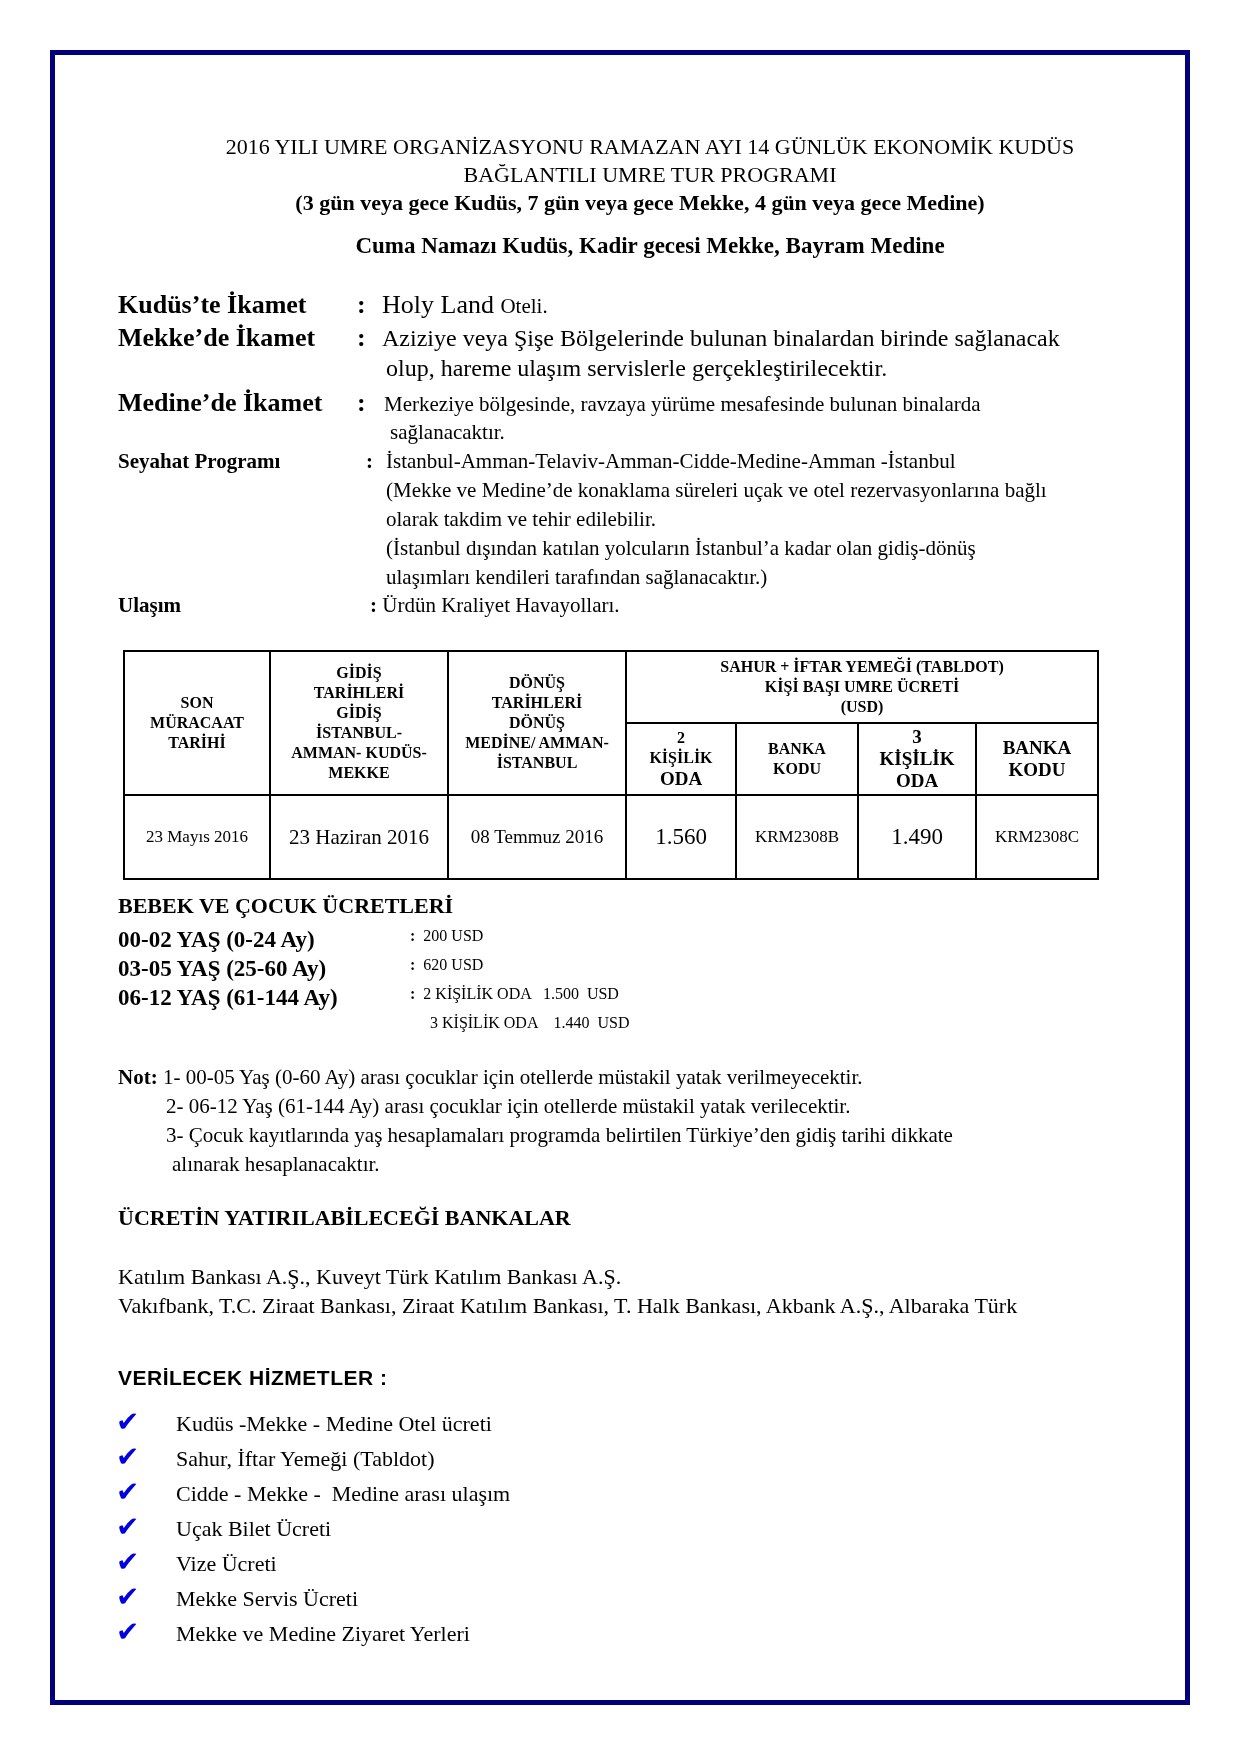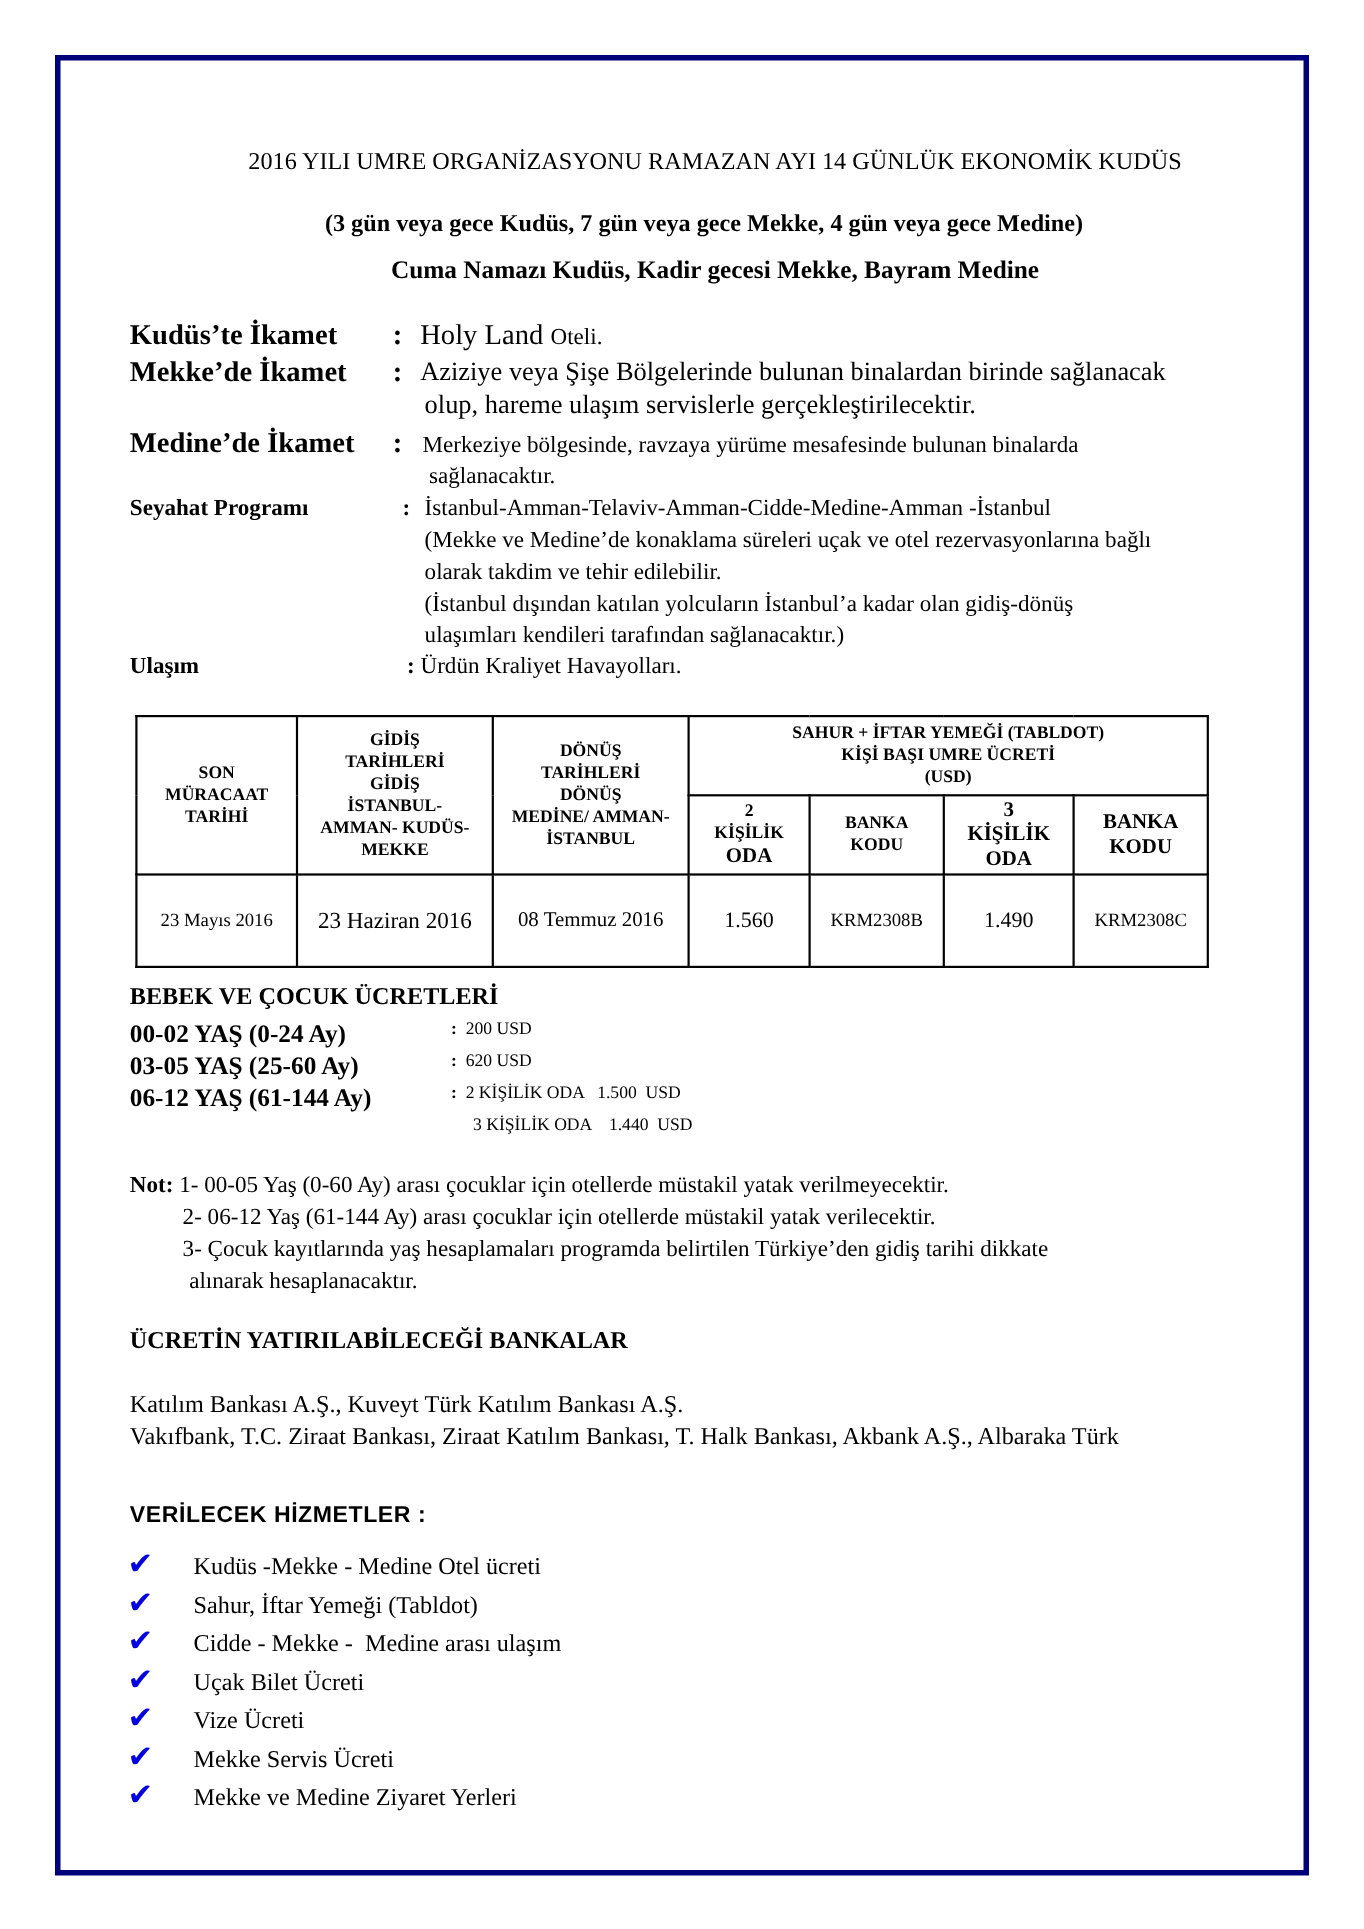--- a/index.html
+++ b/index.html
@@ -16,39 +16,40 @@
   .med { font-size: 24px; }
   .small { font-size: 21px; }
   .colon { font-weight: bold; }
 
   table.prices { position: absolute; left: 123px; top: 650px; border-collapse: collapse; font-family: "Liberation Serif", serif; }
   table.prices td { border: 2px solid #000; text-align: center; vertical-align: middle; padding: 2px 4px; }
   .th { font-weight: bold; font-size: 16px; line-height: 20px; }
   .th-b { font-weight: bold; font-size: 19px; line-height: 22px; }
   .td-s { font-size: 17px; }
   .td-m { font-size: 21px; }
-  .td-l { font-size: 20px; }
+  .td-l { font-size: 23px; }
 
   .h2 { font-weight: bold; font-size: 22px; }
   .child-lbl { font-weight: bold; font-size: 23px; }
   .child-val { font-size: 16px; }
   .note { font-size: 21px; }
   .bank-h { font-weight: bold; font-size: 22px; }
   .bank-t { font-size: 22px; line-height: 29px; white-space: normal; width: 1040px; }
   .svc-h { font-family: "Liberation Sans", sans-serif; font-weight: bold; font-size: 21px; letter-spacing: 0.5px; }
   .svc { font-size: 22px; }
   .check { color: #0000e0; font-size: 28px; font-weight: bold; font-family: "DejaVu Sans", sans-serif; }
 </style>
 </head>
 <body>
 
 <div class="frame" style="border-color: rgb(0, 0, 122);"></div>
 
 <div class="abs title1">
   <div>2016 YILI UMRE ORGANİZASYONU RAMAZAN AYI 14 GÜNLÜK EKONOMİK KUDÜS</div>
+  <div>BAĞLANTILI UMRE TUR PROGRAMI</div>
 </div>
 <div class="abs title3">(3 gün veya gece Kudüs, 7 gün veya gece Mekke, 4 gün veya gece Medine)</div>
 <div class="abs title4">Cuma Namazı Kudüs, Kadir gecesi Mekke, Bayram Medine</div>
 
 <div class="abs lbl big" style="left:118px; top:290px;">Kudüs’te İkamet</div>
 <div class="abs colon big" style="left:357px; top:290px;">:</div>
 <div class="abs big" style="left:382px; top:290px;">
   <span>Holy Land</span>
   <span class="small">Oteli.</span>
 </div>

